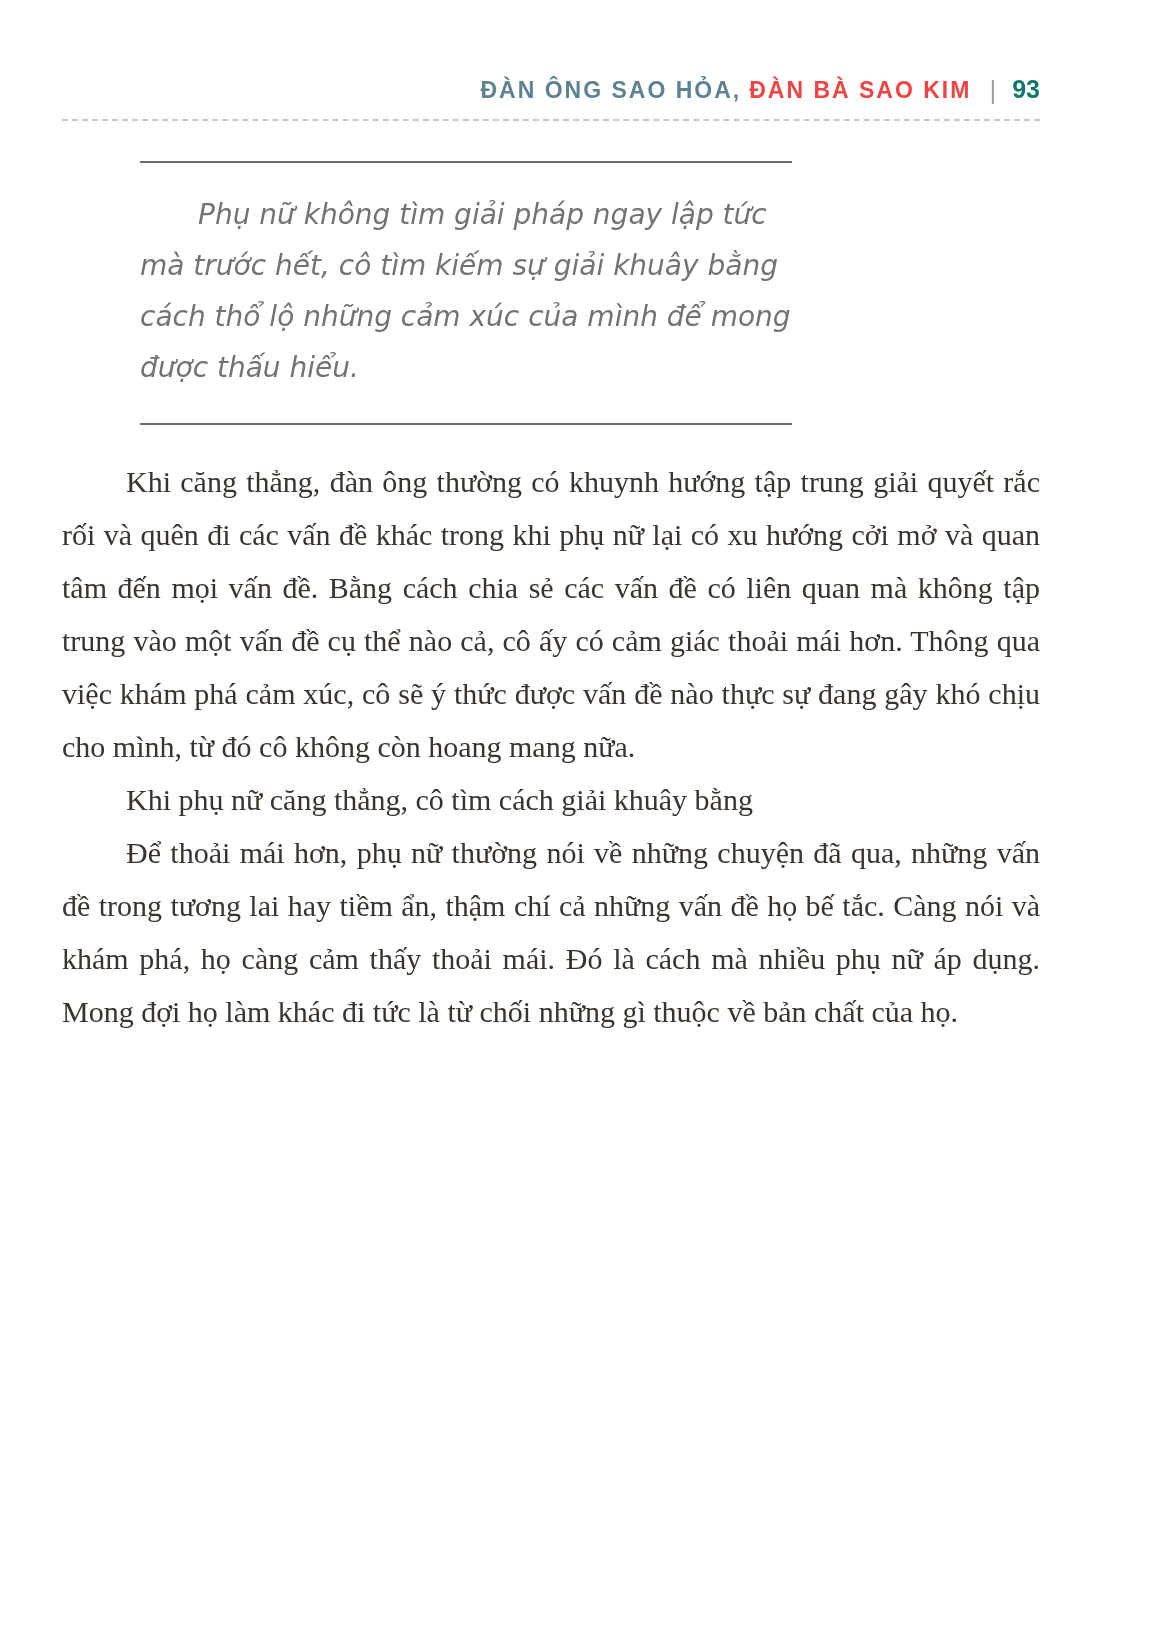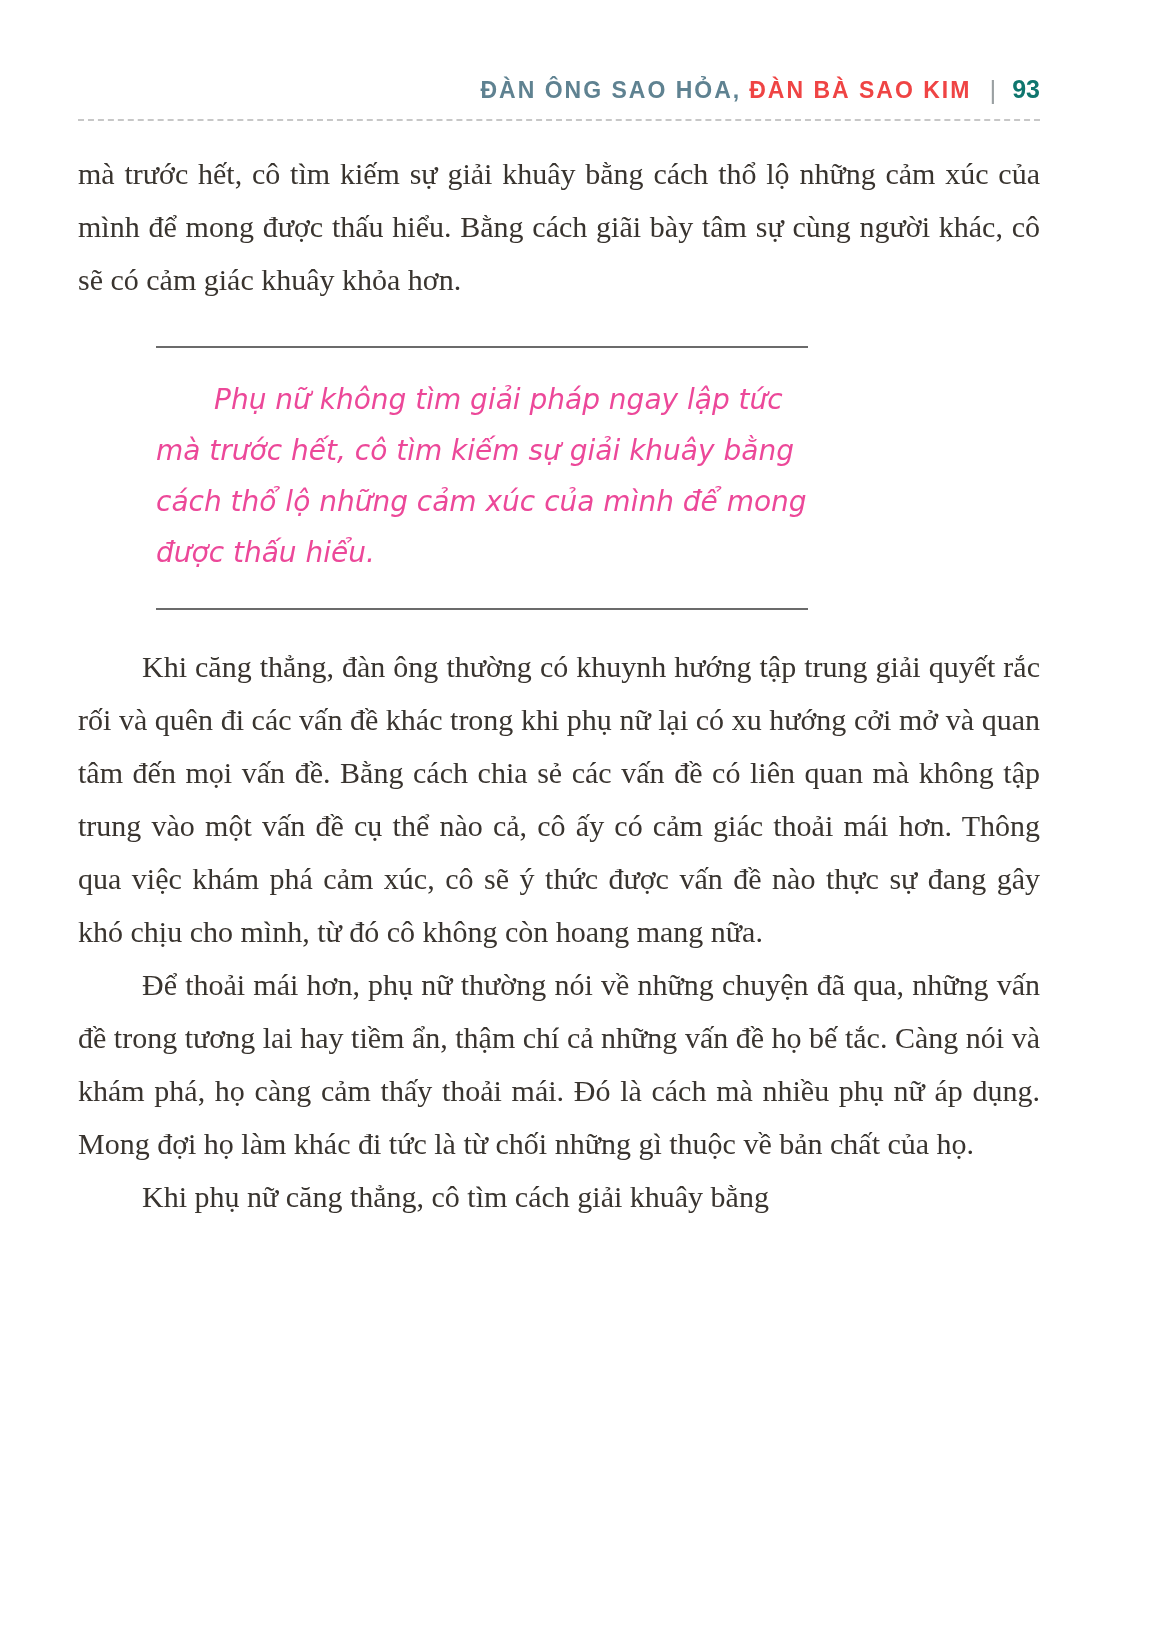--- a/index.html
+++ b/index.html
@@ -7,21 +7,21 @@
     padding: 0;
     background: #e9e9e9;
   }
   .page {
     position: relative;
     width: 1158px;
     height: 1646px;
     margin: 0 auto;
     background: #ffffff;
     box-sizing: border-box;
-    padding: 74px 118px 40px 78px;
+    padding: 74px 118px 40px 62px;
     font-family: "Liberation Serif", serif;
     overflow: hidden;
   }
   
   .running-header {
     display: flex;
     justify-content: flex-end;
     align-items: baseline;
     font-family: "Liberation Sans", sans-serif;
     font-weight: bold;
@@ -71,50 +71,49 @@
     height: 0;
     margin: 0;
   }
   .quote-text {
     margin: 0;
     padding: 26px 0 30px 0;
     font-family: "DejaVu Sans", sans-serif;
     font-style: italic;
     font-size: 28px;
     line-height: 51px;
-    color: #ec4899;
+    color: #737373;
     text-indent: 58px;
     text-align: left;
   }
 </style>
 </head>
 <body>
 
 <div class="page">
 
   <div class="running-header">
     <span class="rh-title-strong">ĐÀN ÔNG SAO HỎA,</span>
     <span class="rh-title-light">ĐÀN BÀ SAO KIM</span>
     <span class="rh-sep">|</span>
     <span class="rh-pagenum">93</span>
   </div>
 
   <hr class="dashed-divider">
 
   <div class="content">
 
-    <p class="para">mà trước hết, cô tìm kiếm sự giải khuây bằng cách thổ lộ những cảm xúc của mình để mong được thấu hiểu. Bằng cách giãi bày tâm sự cùng người khác, cô sẽ có cảm giác khuây khỏa hơn.</p>
 
     <div class="pull-quote">
       <hr class="quote-rule">
       <p class="quote-text">Phụ nữ không tìm giải pháp ngay lập tức mà trước hết, cô tìm kiếm sự giải khuây bằng cách thổ lộ những cảm xúc của mình để mong được thấu hiểu.</p>
       <hr class="quote-rule">
     </div>
 
     <p class="para indent">Khi căng thẳng, đàn ông thường có khuynh hướng tập trung giải quyết rắc rối và quên đi các vấn đề khác trong khi phụ nữ lại có xu hướng cởi mở và quan tâm đến mọi vấn đề. Bằng cách chia sẻ các vấn đề có liên quan mà không tập trung vào một vấn đề cụ thể nào cả, cô ấy có cảm giác thoải mái hơn. Thông qua việc khám phá cảm xúc, cô sẽ ý thức được vấn đề nào thực sự đang gây khó chịu cho mình, từ đó cô không còn hoang mang nữa.</p>
 
+    <p class="para indent">Khi phụ nữ căng thẳng, cô tìm cách giải khuây bằng</p>
+
     <p class="para indent">Để thoải mái hơn, phụ nữ thường nói về những chuyện đã qua, những vấn đề trong tương lai hay tiềm ẩn, thậm chí cả những vấn đề họ bế tắc. Càng nói và khám phá, họ càng cảm thấy thoải mái. Đó là cách mà nhiều phụ nữ áp dụng. Mong đợi họ làm khác đi tức là từ chối những gì thuộc về bản chất của họ.</p>
-
-    <p class="para indent">Khi phụ nữ căng thẳng, cô tìm cách giải khuây bằng</p>
 
   </div>
 
 </div>
 
 </body></html>

